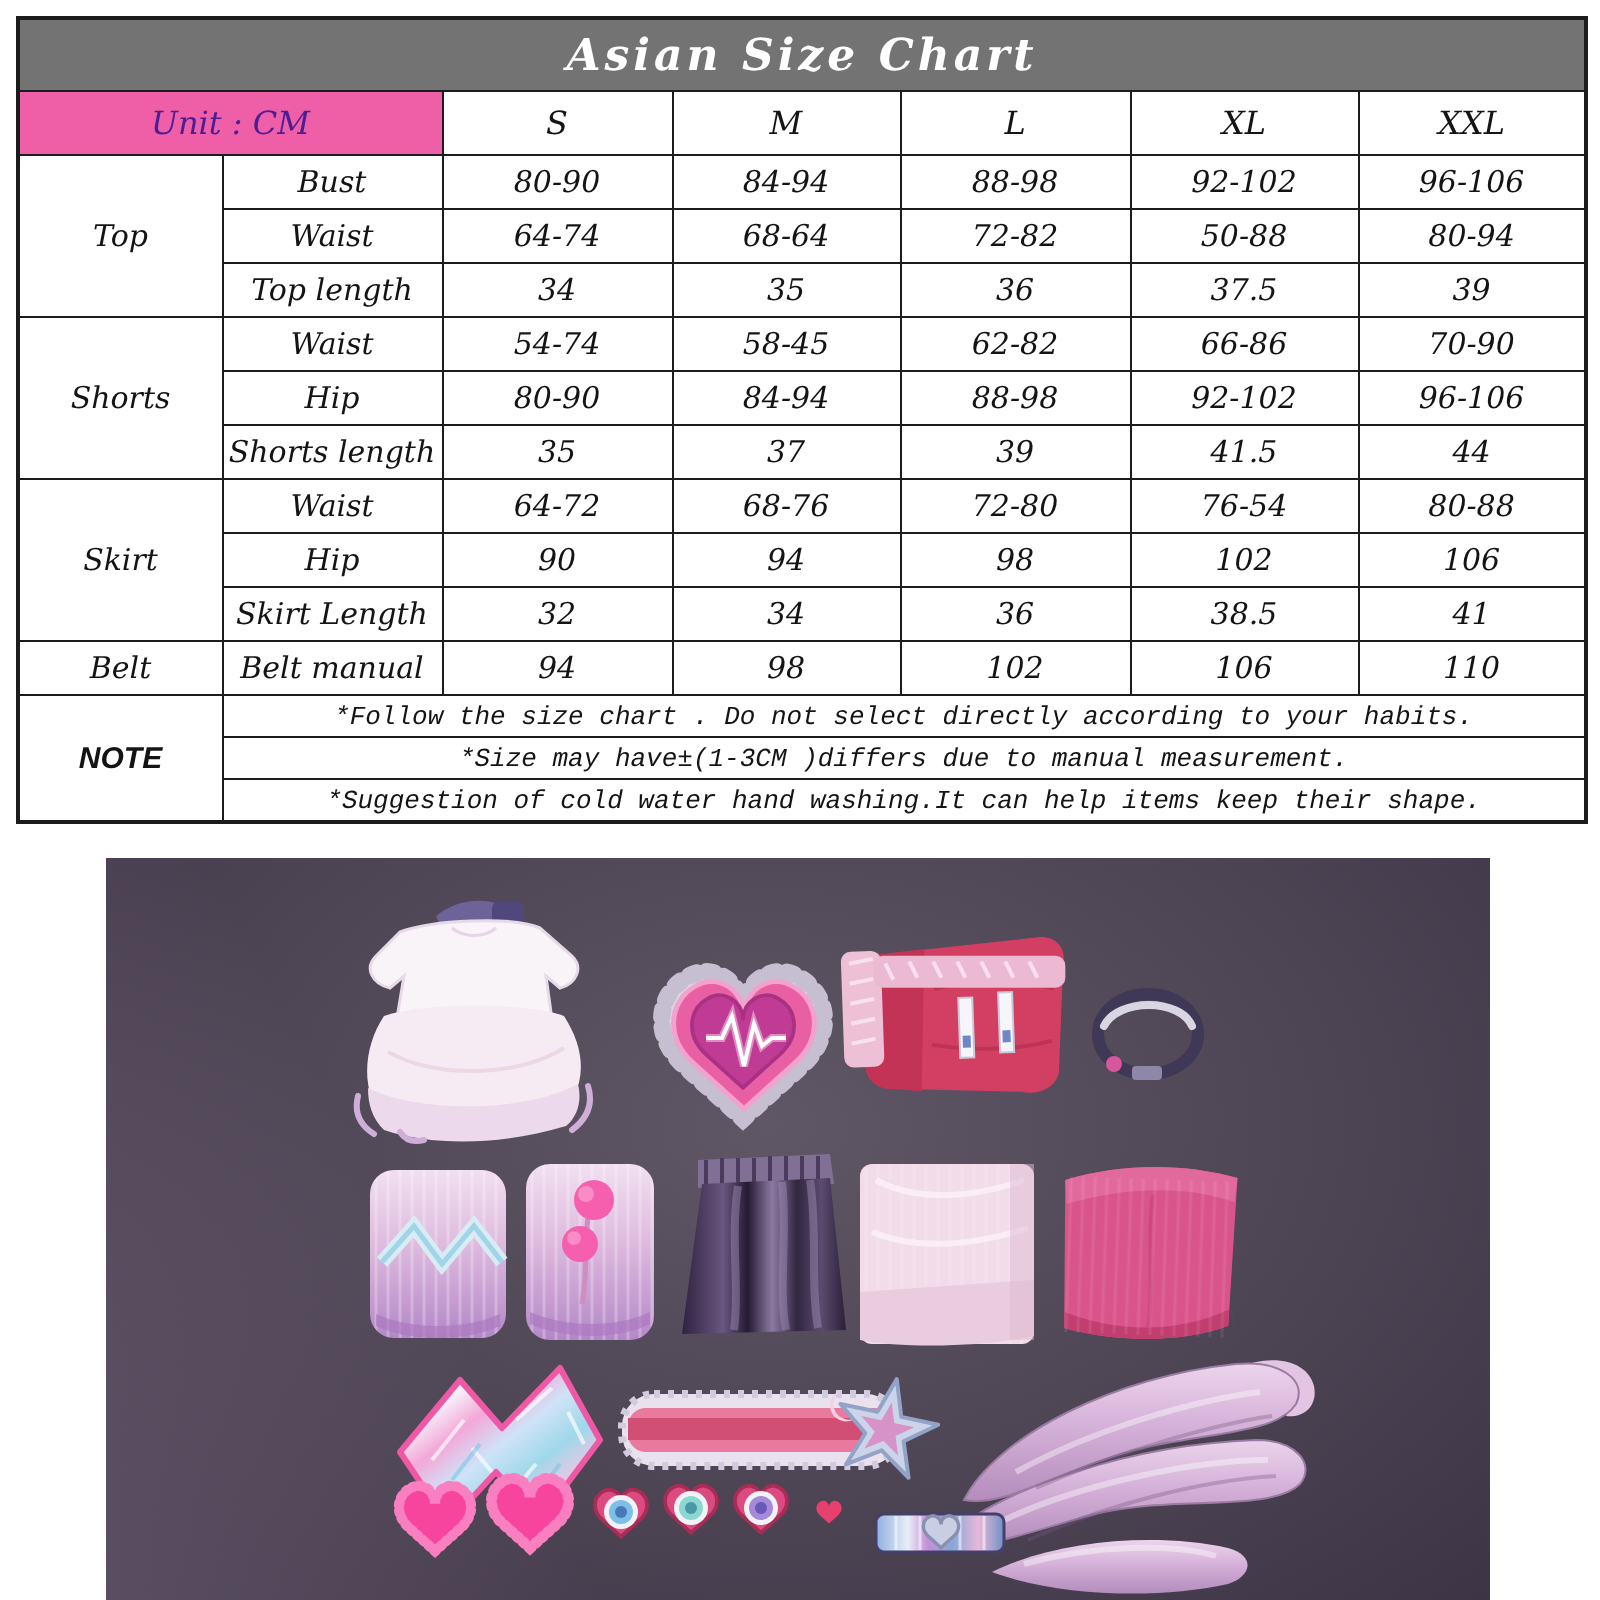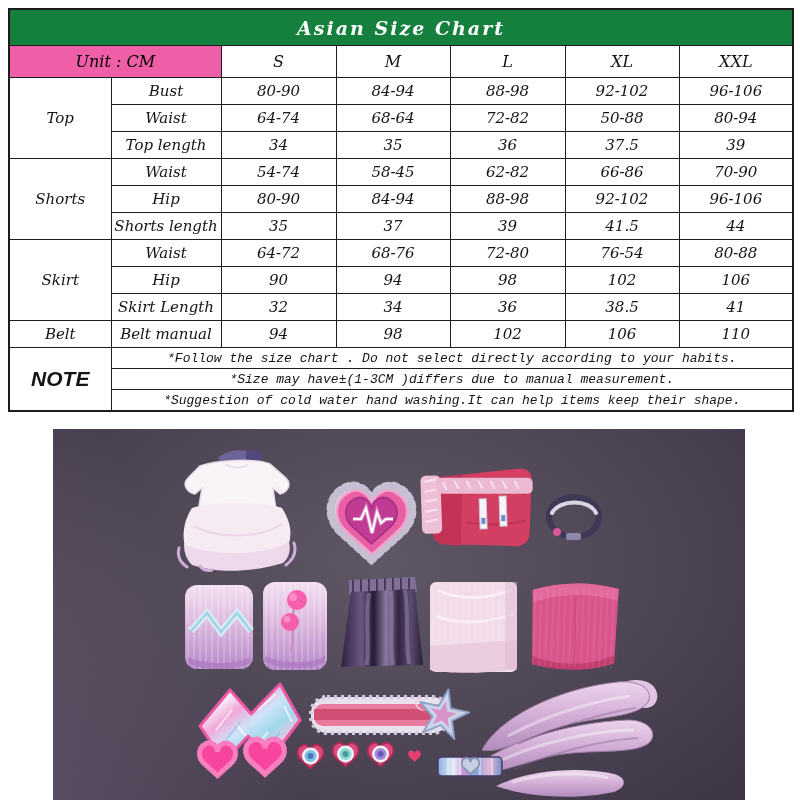--- a/index.html
+++ b/index.html
@@ -15,33 +15,33 @@
     border-collapse:collapse;table-layout:fixed;
     border:2px solid #1c1c1c;
     font-family:"DejaVu Serif","Liberation Serif",serif;
     font-style:italic;color:#141414;
   }
   .size-chart th,.size-chart td{
     border:1.5px solid #1c1c1c;padding:0;text-align:center;
     overflow:hidden;white-space:nowrap;vertical-align:middle;
   }
   .title-cell{
-    background:#15803d;color:#ffffff;height:35px;
-    font-size:19px;font-weight:bold;letter-spacing:2px;font-style:italic;margin-top:12px;
+    background:#737373;color:#ffffff;height:35px;
+    font-size:22px;font-weight:bold;letter-spacing:2px;font-style:italic;margin-top:12px;
   }
   .unit-row th{height:31px;font-size:16px;font-weight:normal;}
-  .unit-cell{background:#ee5fa7;color:#000000;font-weight:bold;font-size:15px;}
+  .unit-cell{background:#ee5fa7;color:#4c1d95;font-weight:bold;font-size:15px;}
   .data-row td{height:26px;font-size:15px;}
   .cat-cell{font-size:15px;}
   .measure-cell{font-size:15px;}
   .value-cell{font-size:15px;}
   .note-row td{height:20px;}
   .note-label{
     text-align:left;padding-left:5px;
-    font-family:"Liberation Sans",sans-serif;font-weight:bold;font-style:italic;font-size:21px;
+    font-family:"Liberation Sans",sans-serif;font-weight:bold;font-style:italic;font-size:15px;
   }
   .note-line{
     text-align:left;padding-left:5px;
     font-family:Liberation Mono, monospace;font-style:italic;font-size:13px;
   }
 
   
   .photo{
     position:absolute;left:53px;top:429px;width:692px;height:371px;
     background:

